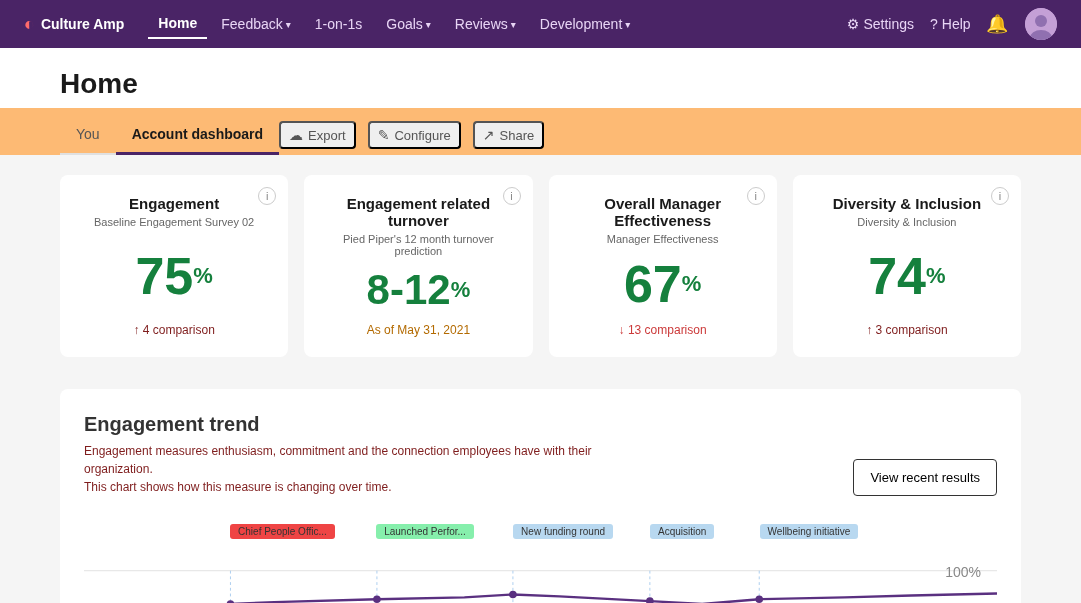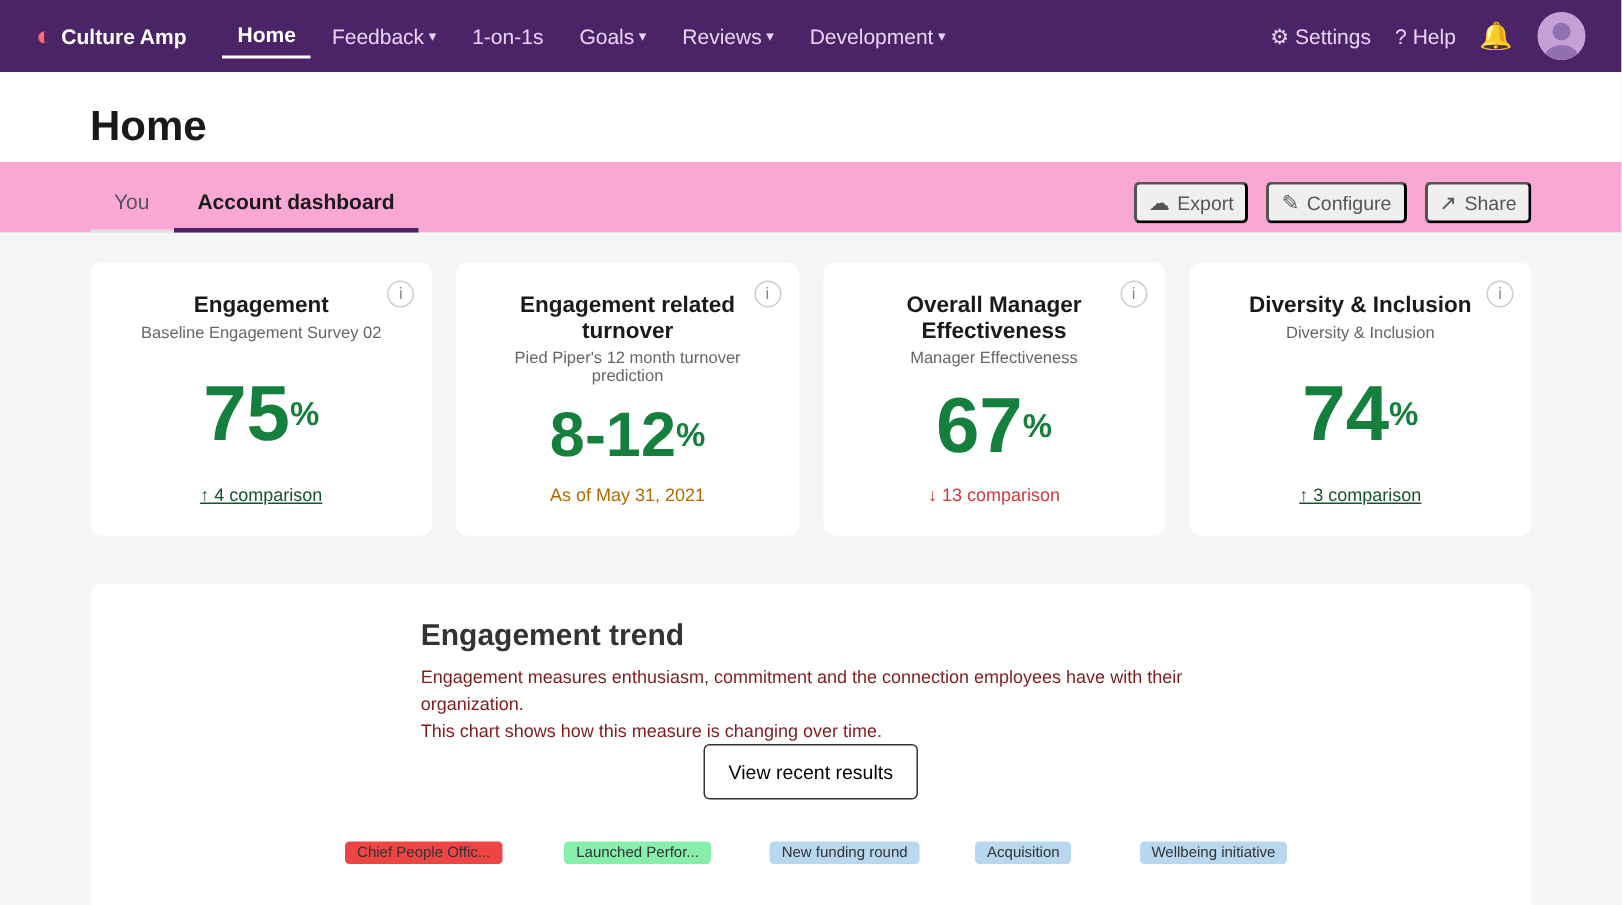--- a/index.html
+++ b/index.html
@@ -51,23 +51,23 @@
       font-size: 14px; cursor: pointer; color: #555;
       border-bottom: 3px solid transparent; margin-bottom: -2px;
     }
     .tab.active {
       color: #1a1a1a; font-weight: 600;
       border-bottom: 3px solid #4a2466;
     }
 
     
     .tabs-row {
-      display: flex; align-items: flex-end; justify-content: space-between;
+      display: flex; align-items: flex-end; justify-content: flex-start;
       padding: 0 60px;
-      background: #f9a8d4;
+      background: #fdba74;
     }
     .tab-actions { display: flex; gap: 12px; align-items: center; padding-bottom: 6px; }
     .tab-action-btn {
       display: flex; align-items: center; gap: 5px;
       font-size: 13px; color: #555; cursor: pointer; padding: 4px 8px; border-radius: 4px;
     }
     .tab-action-icon { font-size: 14px; }
 
     
     .content { padding: 20px 60px; background: #f5f5f5; }
@@ -91,27 +91,27 @@
     .card-value {
       font-size: 52px; font-weight: 800; color: #15803d;
       text-align: left; line-height: 1; flex: 1;
       display: flex; align-items: center; justify-content: center;
     }
     .card-value sup { font-size: 22px; font-weight: 700; vertical-align: super; line-height: 0; }
     .card-comparison {
       font-size: 12px; text-align: center; margin-top: 12px;
       display: flex; align-items: center; justify-content: center; gap: 3px;
     }
-    .comparison-up { color: #14532d; text-decoration: underline; }
+    .comparison-up { color: #7f1d1d; }
     .comparison-down { color: #cc3a3a; }
     .comparison-neutral { color: #b36a00; }
 
     
     .trend-section { background: #fff; border-radius: 8px; padding: 0; overflow: hidden; }
-    .trend-header { display: flex; justify-content: space-between; align-items: center; padding: 24px 24px 16px; flex-direction: column; }
+    .trend-header { display: flex; justify-content: space-between; align-items: flex-end; padding: 24px 24px 16px; }
     .trend-title { font-size: 20px; font-weight: 700; margin-bottom: 6px; }
     .trend-desc { font-size: 12px; color: #7f1d1d; max-width: 520px; line-height: 1.5; }
     .view-results-btn {
       border: 1px solid #333; border-radius: 4px;
       padding: 10px 16px; font-size: 13px; cursor: pointer;
       white-space: nowrap; background: #fff;
     }
 
     
     .chart-area { padding: 12px 24px 0; position: relative; height: 130px; overflow: hidden; }

